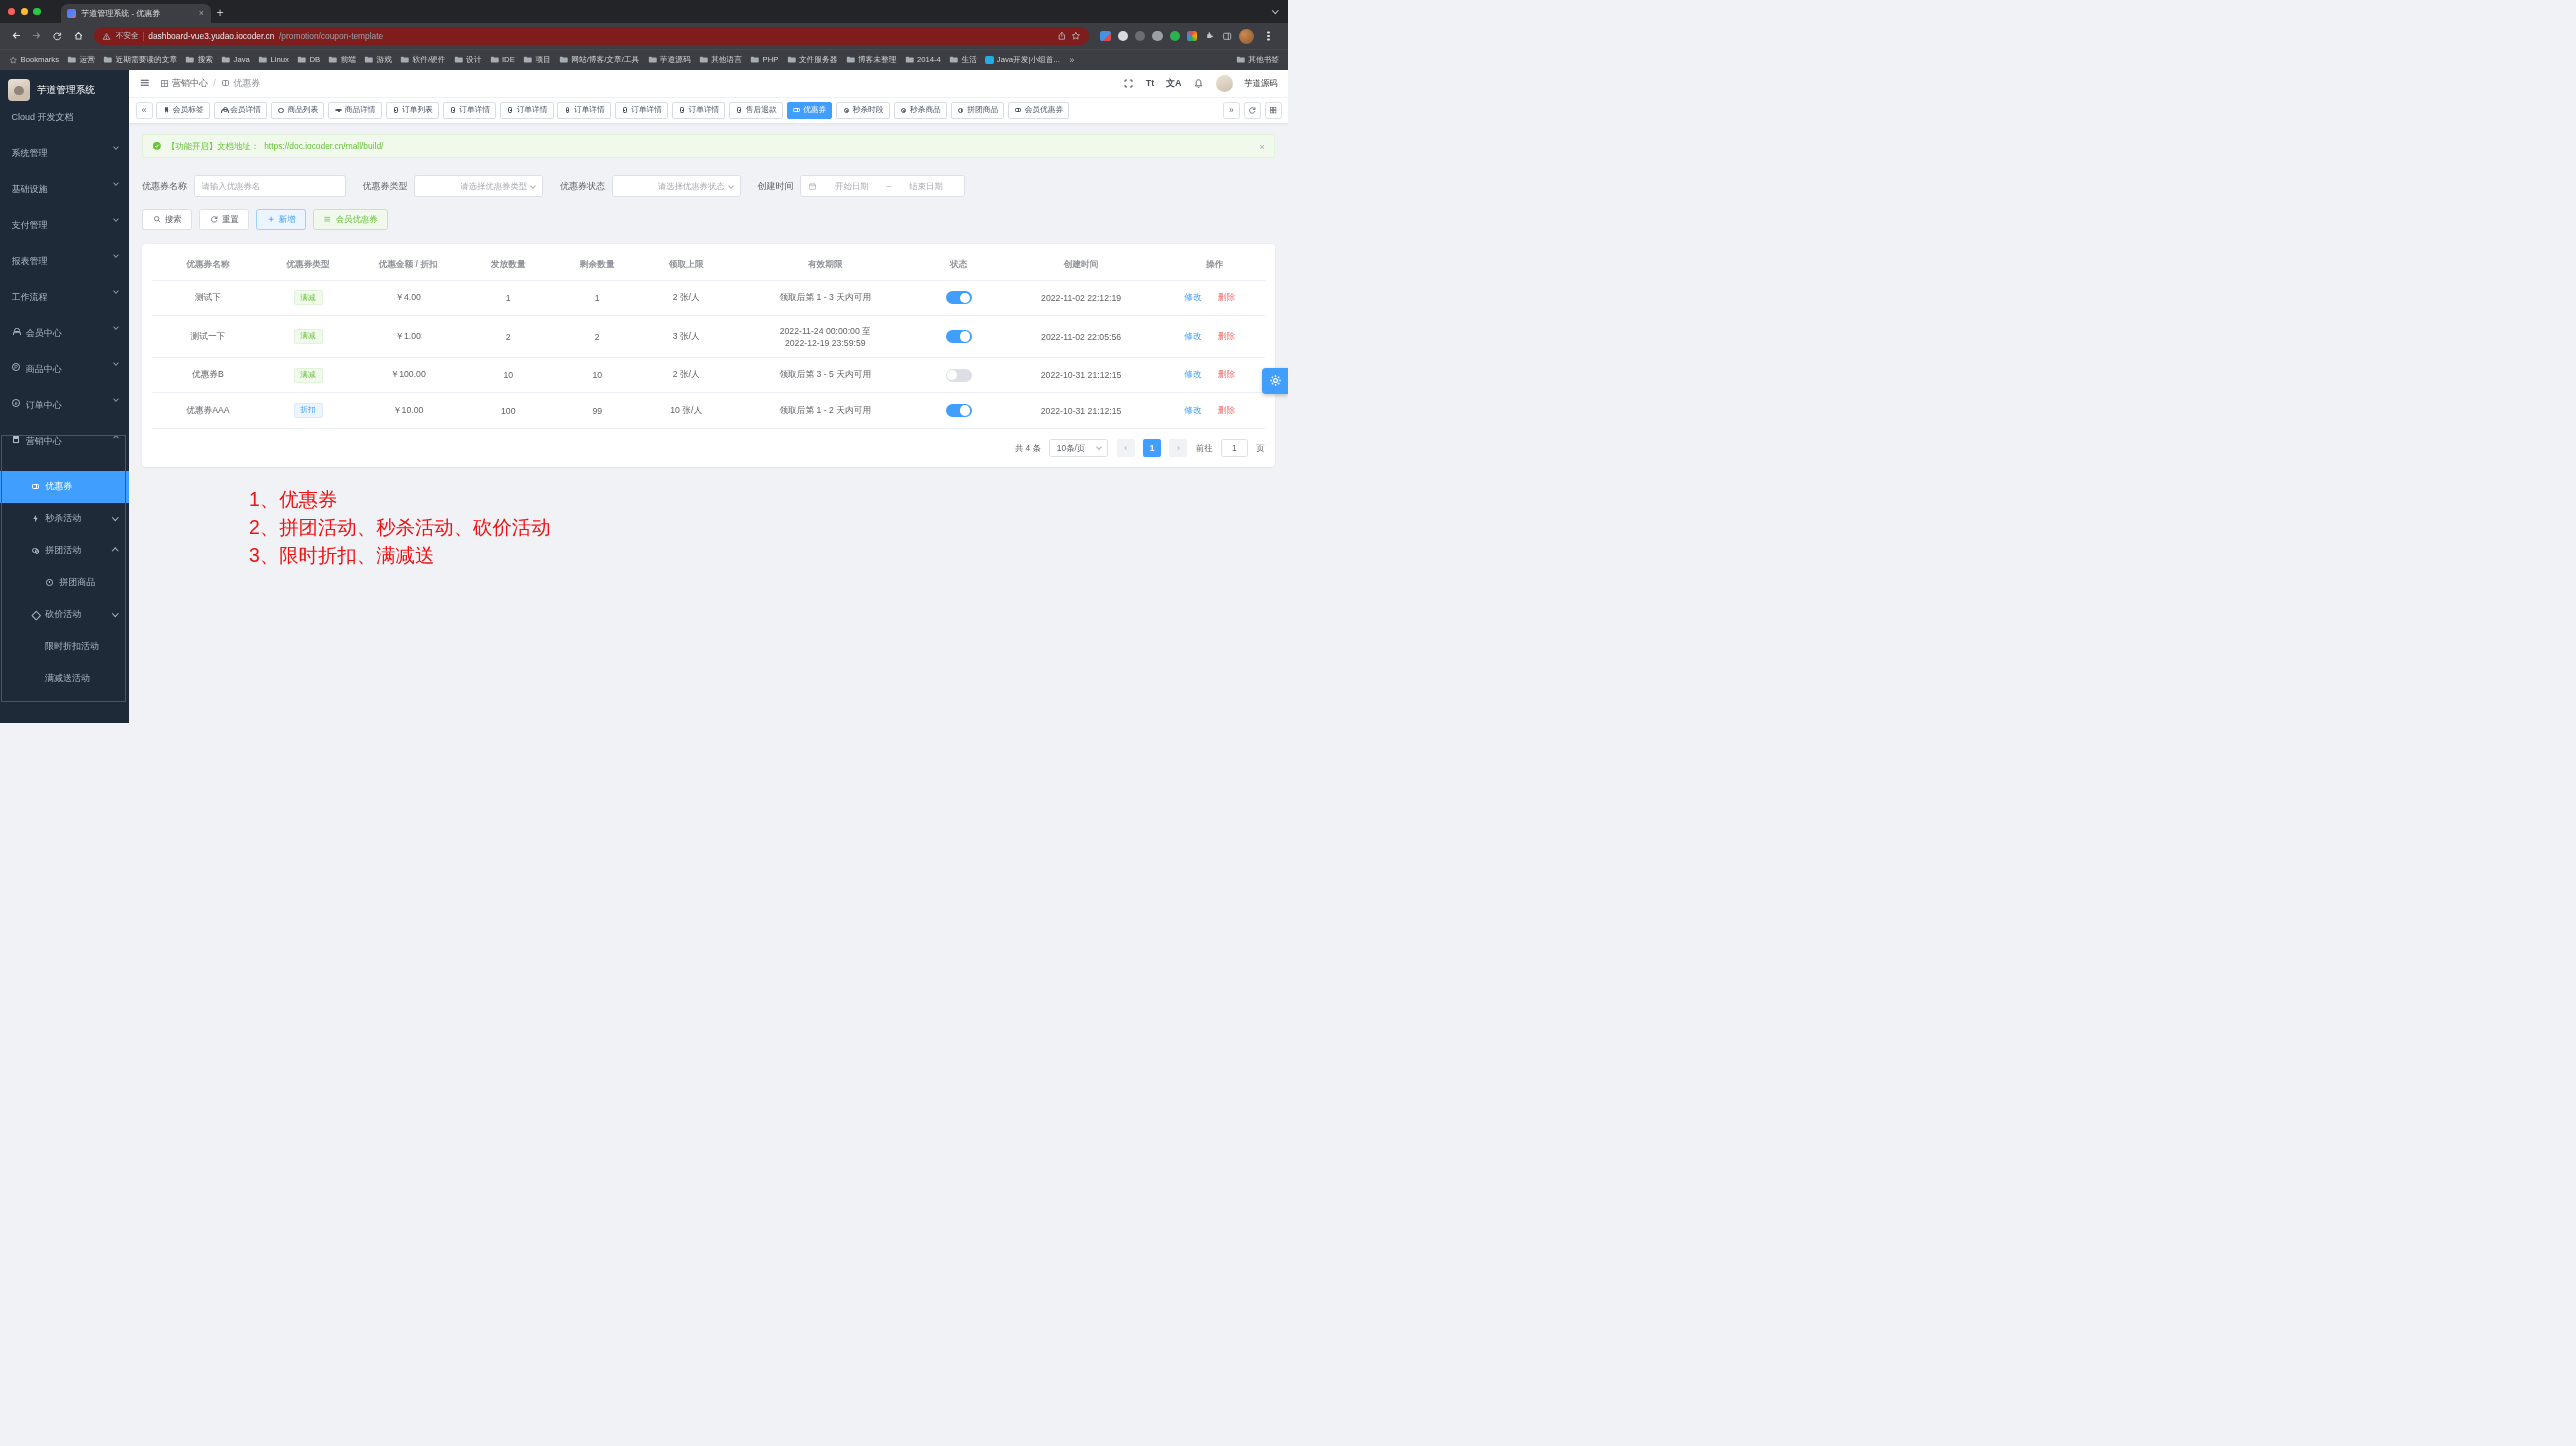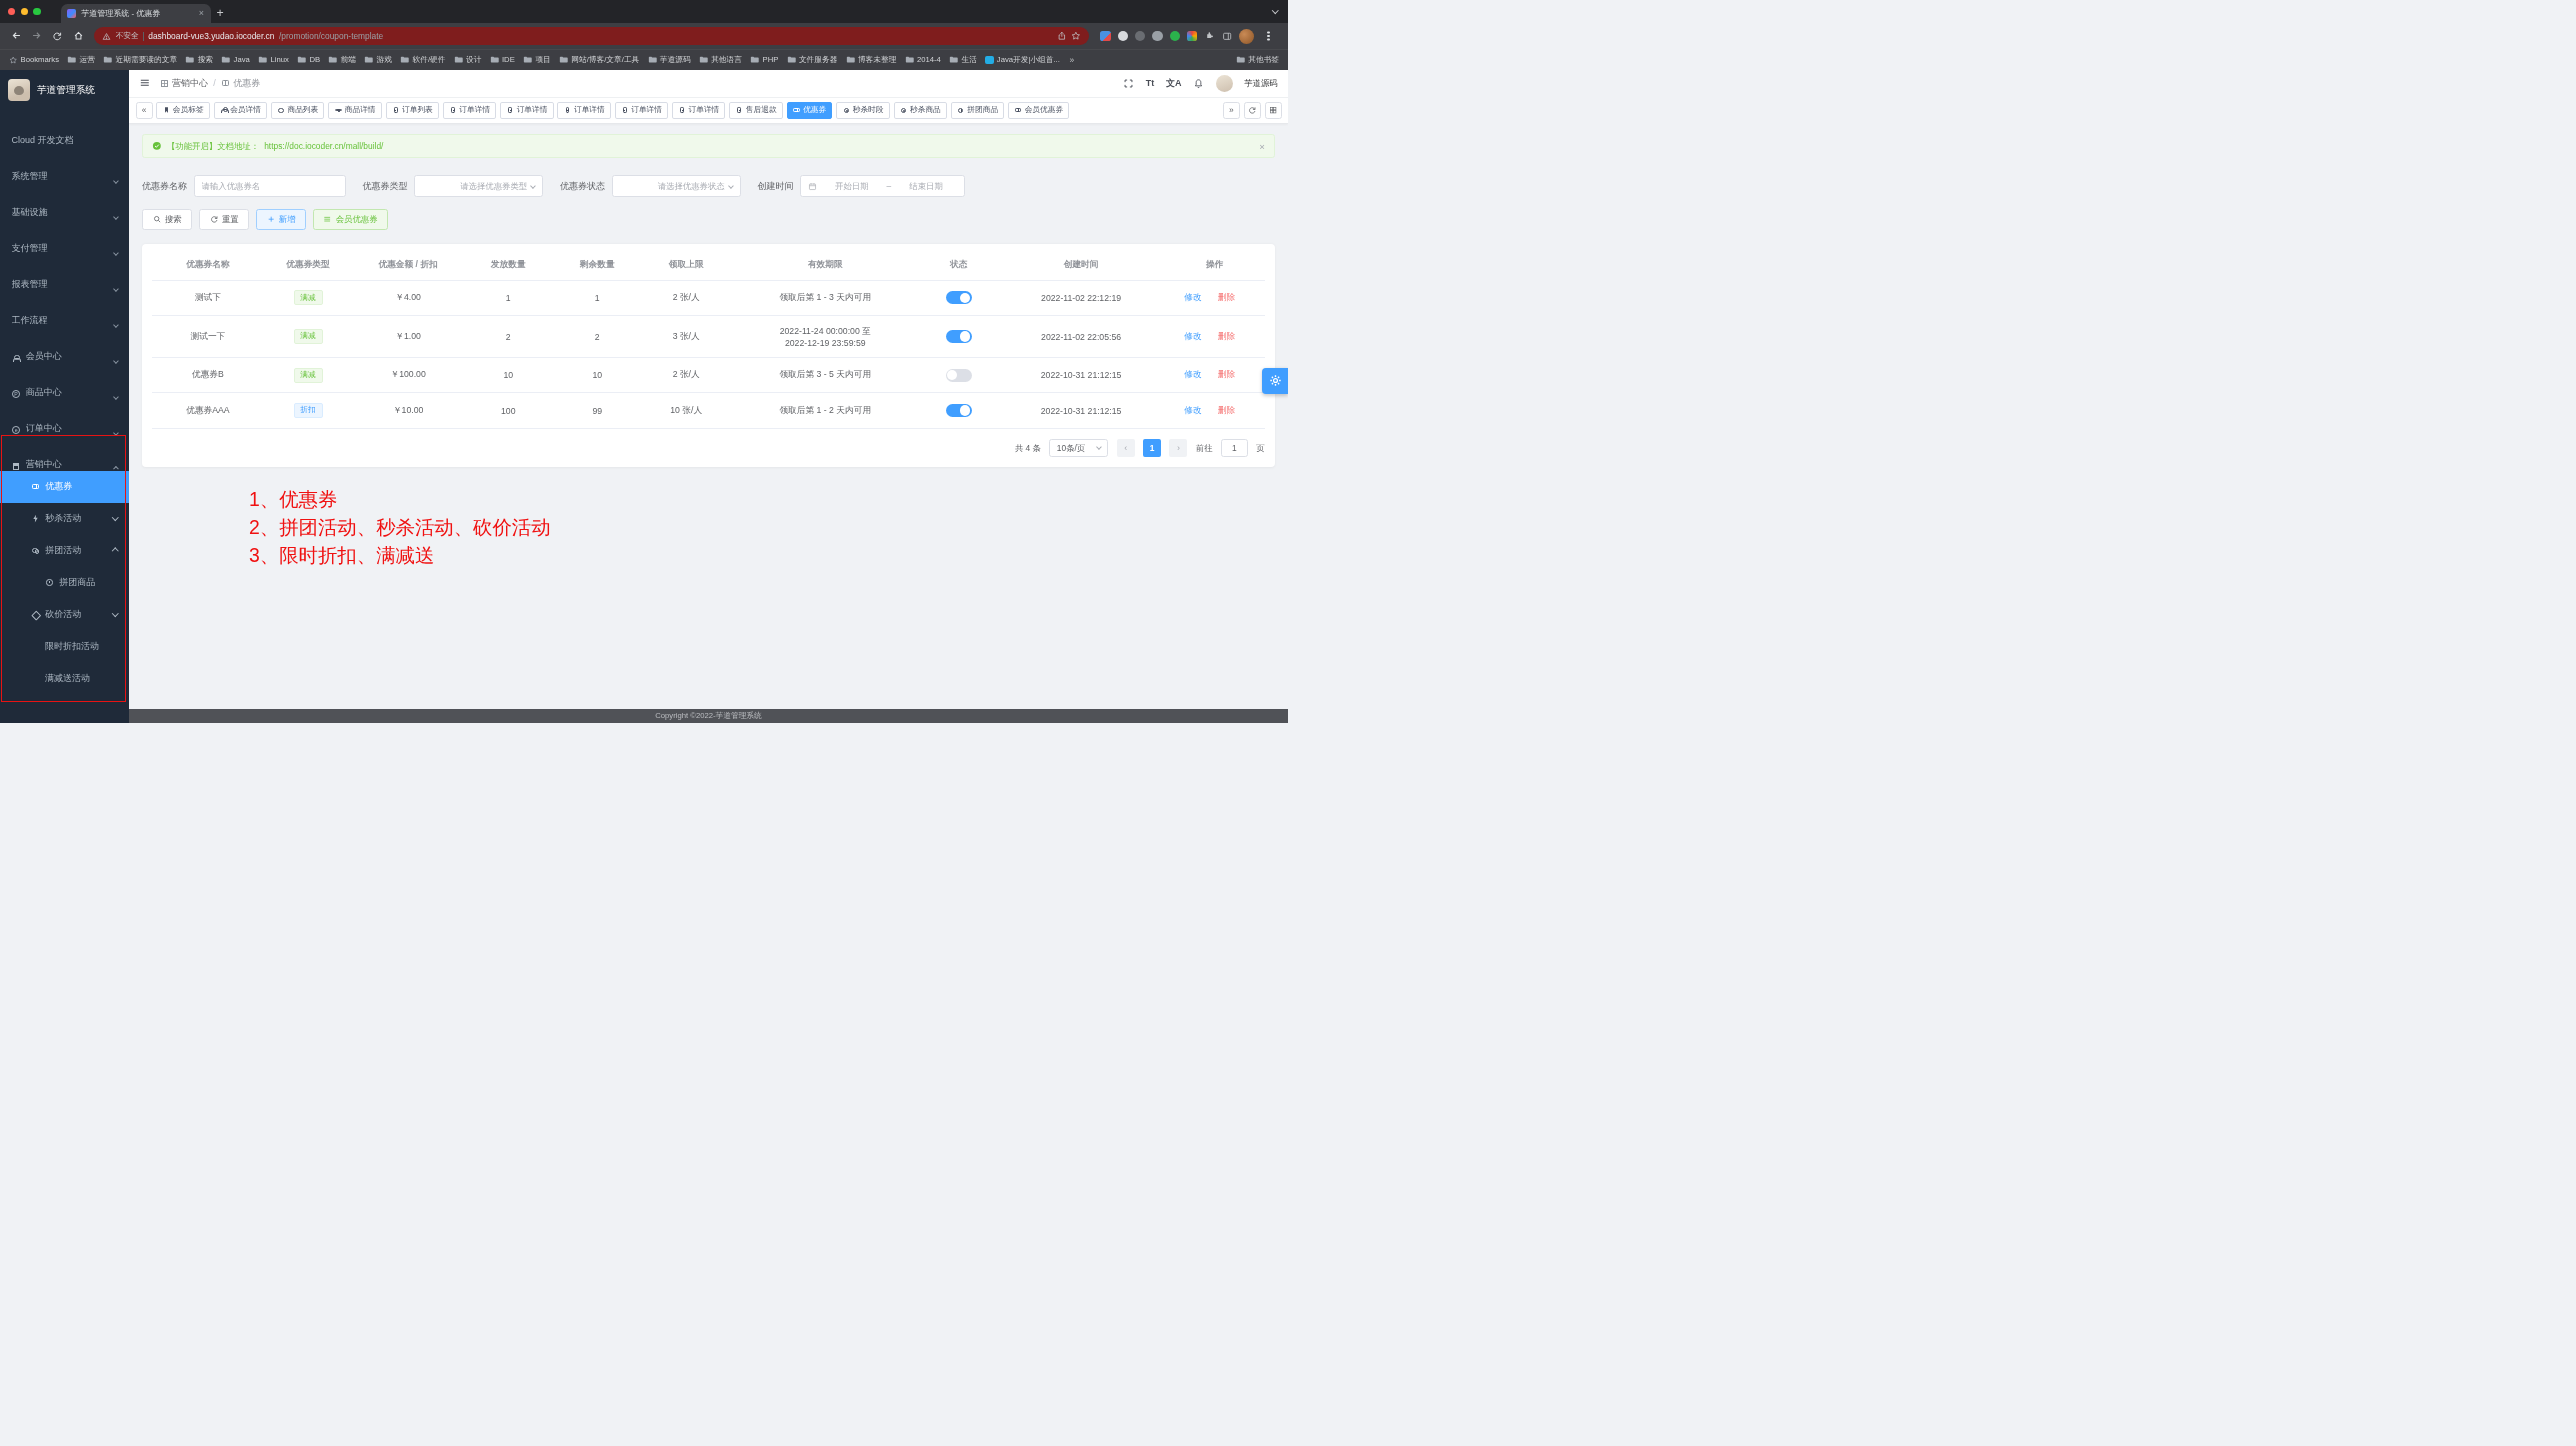--- a/index.html
+++ b/index.html
@@ -40,21 +40,21 @@
 .bfav{width:8.4px;height:8.4px;border-radius:1.9px;background:#23ade5;display:inline-block}
 .bm-ovf{color:#c0c3c6;font-size:8.4px;padding:0 1.3px}
 
 
 .app{flex:1;display:flex;min-height:0}
 .side{width:129px;background:#1f2a39;color:#aeb9c4;flex-shrink:0;position:relative;overflow:hidden}
 .logo{height:41px;display:flex;align-items:center;gap:6.5px;padding:0 8.4px}
 .logoimg{width:22px;height:22px;border-radius:3.9px;background:linear-gradient(160deg,#ece4d6 0%,#cdbfae 70%);position:relative;flex-shrink:0}
 .logoimg::after{content:"";position:absolute;left:5.8px;top:6.5px;width:10.3px;height:9.7px;border-radius:50% 50% 45% 45%;background:#8e8478}
 .logot{color:#fff;font-size:9.7px;font-weight:normal;white-space:nowrap}
-.mi{height:36px;display:flex;align-items:flex-end;padding:0 11.6px;font-size:9px;cursor:pointer;white-space:nowrap}
+.mi{height:36px;display:flex;align-items:flex-start;padding:0 11.6px;font-size:9px;cursor:pointer;white-space:nowrap}
 .mi .lbl{flex:1;overflow:hidden}
 .mi .chev{width:3.9px;height:3.9px;color:#8a96a3;border-width:0.8px}
 .smi{height:32px;display:flex;align-items:center;padding:0 11.6px 0 31px;font-size:9px;cursor:pointer;white-space:nowrap}
 .smi.l3{padding-left:45px}
 .smi.txt{padding-left:45px}
 .smi.active{background:#409eff;color:#fff}
 .mic{width:9px;height:9px;margin-right:5.2px;position:relative;flex-shrink:0}
 .redbox{position:absolute;left:1.3px;top:365px;width:125px;height:267px;border:1.9px solid #e81313;pointer-events:none;z-index:5}
 
 
@@ -819,23 +819,20 @@
             <span>页</span>
           </div>
         </div>
 
         <div class="annot">
           <div>1、优惠券</div>
           <div>2、拼团活动、秒杀活动、砍价活动</div>
           <div>3、限时折扣、满减送</div>
         </div>
 
-        <div class="foot">
-          <span>Copyright ©2022-芋道管理系统</span>
-        </div>
       </div>
 
       <div class="gearbtn">
         <svg class="si" width="13" height="13" viewBox="0 0 16 16">
             <use href="#i-gear"></use>
           </svg>
       </div>
     </div>
   </div>
 </div>

